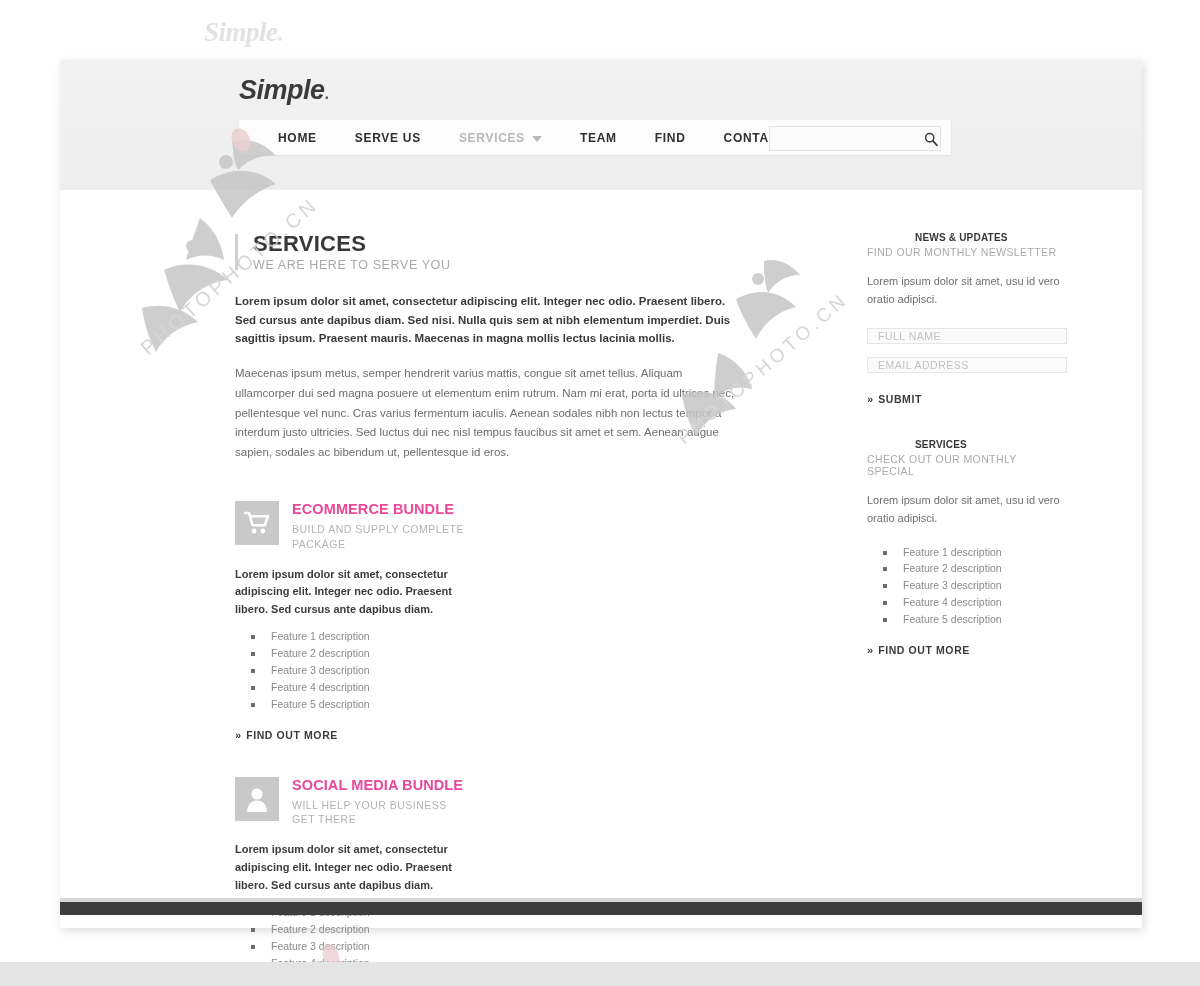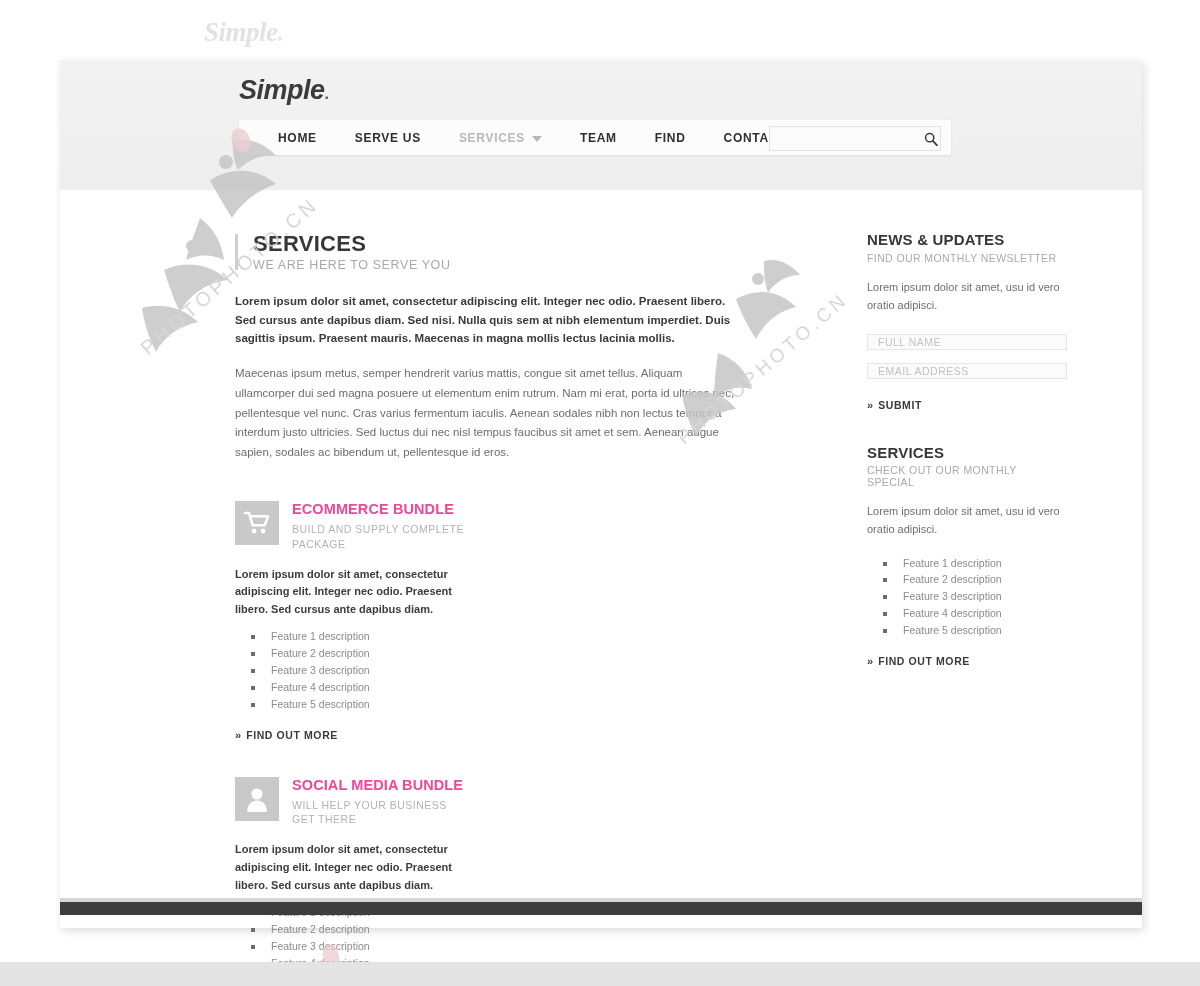--- a/index.html
+++ b/index.html
@@ -319,25 +319,26 @@
   .chev {
     font-size: 11px;
     letter-spacing: -2px;
     color: #3a3a3a;
     font-weight: bold;
   }
 
   
   .side-block { margin-bottom: 34px; }
   .side-title {
-    font-size: 15px;
+    font-size: 10px;
     font-weight: bold;
     color: #373737;
     letter-spacing: 0.2px;
     line-height: 1.1;
+    margin-left: 48px;
   }
   .side-sub {
     font-size: 10.5px;
     color: #aaaaaa;
     letter-spacing: 0.4px;
     margin-top: 3px;
   }
   .side-text {
     font-size: 11px;
     color: #6f6f6f;

